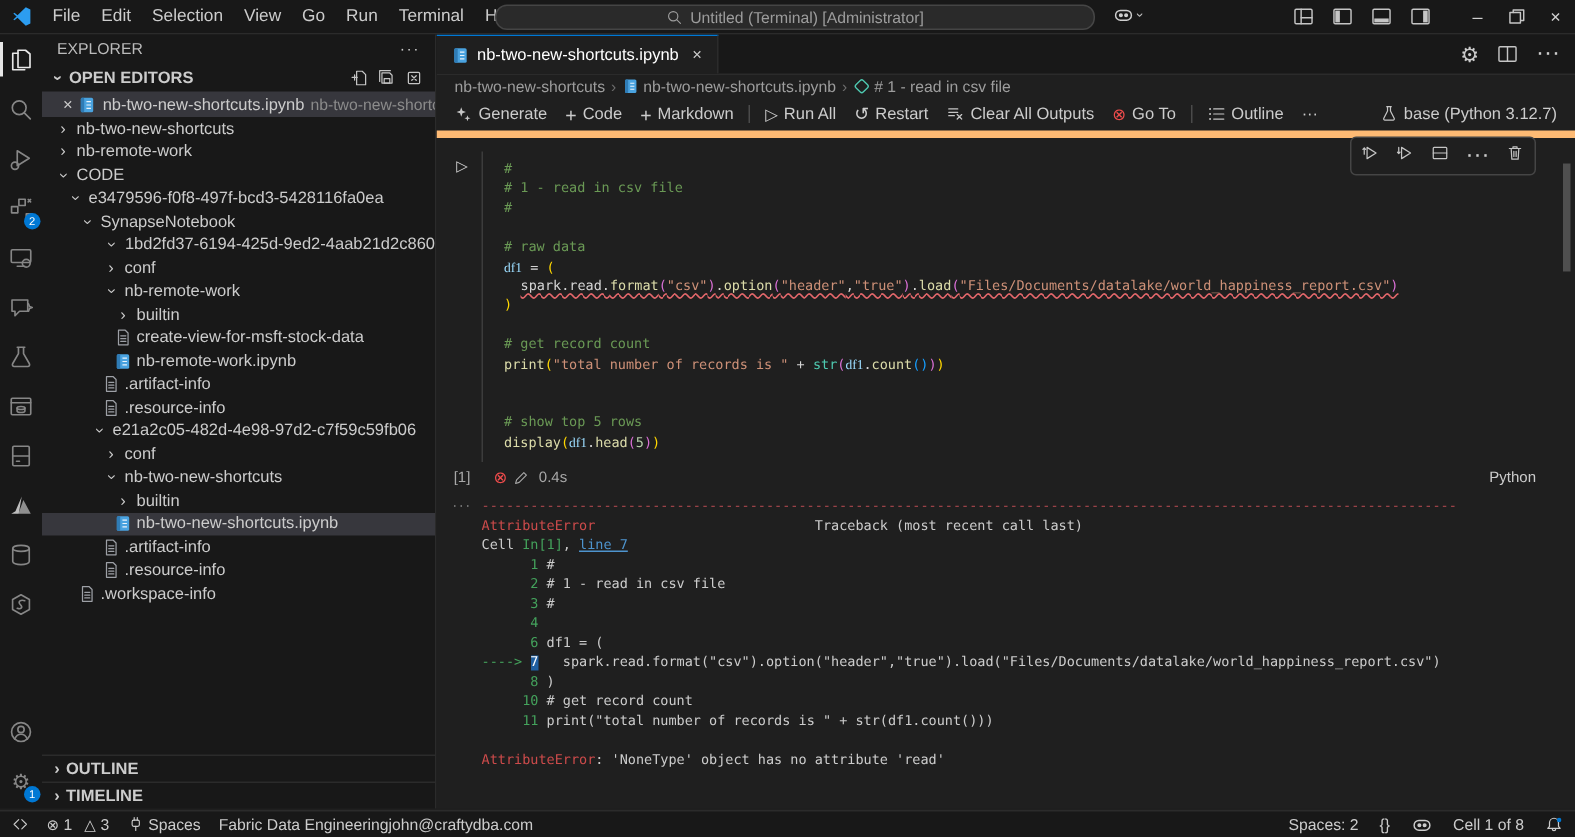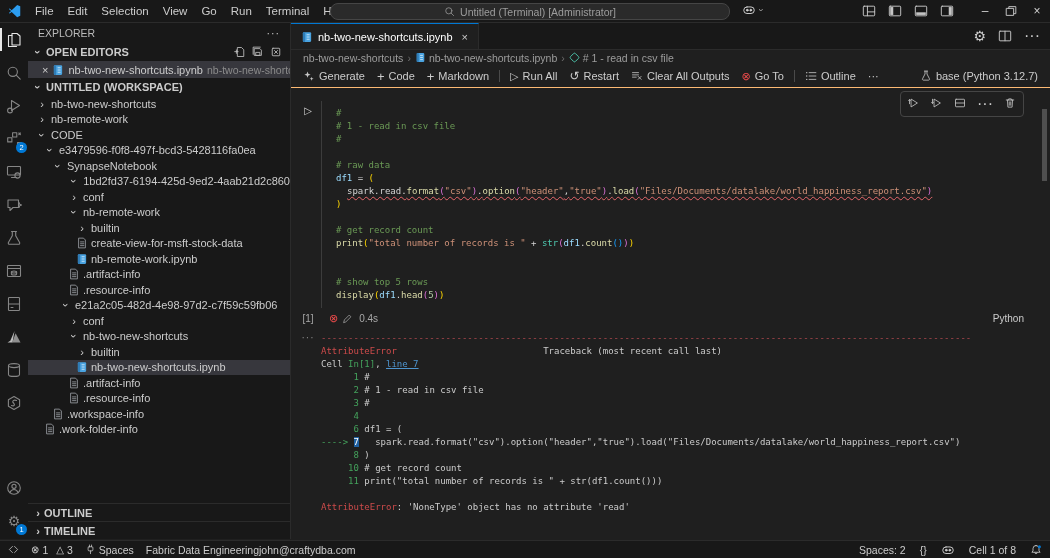--- a/index.html
+++ b/index.html
@@ -63,37 +63,37 @@
   .editor{position:absolute;top:23px;bottom:19px;left:291px;right:0;background:#1f1f1f;overflow:hidden;}
   .tabbar{height:26px;background:#181818;border-bottom:1px solid #2b2b2b;display:flex;align-items:stretch;}
   .tab{display:flex;align-items:center;gap:5px;padding:0 10px;background:#1f1f1f;border-top:1px solid #0078d4;
        border-right:1px solid #2b2b2b;color:#ffffff;font-size:11px;}
   .tab .close-x{color:#cccccc;margin-left:4px;}
   .tab-actions{margin-left:auto;display:flex;gap:12px;align-items:center;padding-right:10px;color:#cccccc;}
   .breadcrumbs{height:15px;display:flex;align-items:center;gap:4px;padding-left:12px;font-size:10.5px;color:#9d9d9d;}
   .bc-sep{color:#6e6e6e;}
   .crumb{display:flex;align-items:center;gap:3px;}
   .nbtoolbar{height:22px;display:flex;align-items:center;padding-left:6px;font-size:11px;color:#cccccc;
-             border-bottom:1px solid #fdba74;}
+             border-bottom:5px solid #fdba74;}
   .tb-item{display:flex;align-items:center;gap:4px;padding:0 6px;}
   .tb-div{width:1px;height:12px;background:#4a4a4a;margin:0 4px;}
   .tb-red{color:#f14c4c;}
   .kernel{margin-left:auto;display:flex;align-items:flex-start;gap:4px;padding-right:12px;}
 
   .nbbody{position:absolute;top:64px;bottom:0;left:0;right:0;overflow:hidden;}
   .cell-toolbar{position:absolute;top:4px;right:26px;background:#1f1f1f;border:1px solid #454545;border-radius:4px;
                 padding:3px 7px;display:flex;gap:11px;align-items:center;color:#cccccc;z-index:3;}
   .cell{display:flex;margin:14px 10px 0 4px;}
   .cell-gutter{width:26px;flex:none;text-align:center;color:#d4d4d4;padding-top:4px;font-size:10px;}
   .cell-code{flex:1;border-left:1px solid #3c3c3c;padding:6px 0 6px 14px;
              font-family:"DejaVu Sans Mono","Liberation Mono",monospace;font-size:9px;line-height:13px;}
   .cl{height:13px;white-space:pre;}
   .cl.ind{padding-left:11px;}
   .sq{text-decoration:underline;text-decoration-style:wavy;text-decoration-color:#e4676b;text-underline-offset:2px;}
-  .c{color:#6a9955;}.v{color:#9cdcfe;}.f{color:#dcdcaa;}.s{color:#ce9178;}.pl2{color:#d4d4d4;}
+  .c{color:#6a9955;}.v{color:#9cdcfe;font-family:Liberation Serif, serif;}.f{color:#dcdcaa;}.s{color:#ce9178;}.pl2{color:#d4d4d4;}
   .n{color:#b5cea8;}.bi{color:#4ec9b0;}.b1{color:#ffd700;}.b2{color:#da70d6;}.b3{color:#179fff;}
   .cell-status{display:flex;align-items:center;height:16px;font-size:10px;color:#a8a8a8;margin:2px 10px 0 4px;}
   .cs-count{width:26px;text-align:center;flex:none;}
   .cs-err{color:#f14c4c;font-size:11px;margin:0 4px 0 8px;}
   .cs-time{margin-left:6px;}
   .cs-lang{margin-left:auto;padding-right:16px;color:#cccccc;}
 
   .output{display:flex;margin:6px 10px 0 4px;}
   .out-gutter{width:26px;flex:none;text-align:center;color:#8b8b8b;font-size:10px;letter-spacing:1px;}
   .out-content{flex:1;font-family:"DejaVu Sans Mono","Liberation Mono",monospace;font-size:9px;line-height:13px;
@@ -351,24 +351,20 @@
       <span class="ic ic12">
           <svg viewBox="0 0 16 16">
             <rect x="2.5" y="1.5" width="11" height="13" rx="1.5" fill="#4aa3e0"></rect>
             <rect x="2.5" y="1.5" width="3" height="13" rx="1" fill="#2f7cb6"></rect>
             <path d="M7.5 5h4M7.5 8h4M7.5 11h4" stroke="#eaf4fb" stroke-width="1"></path>
           </svg>
         </span>
       <span>nb-two-new-shortcuts.ipynb</span>
       <span class="oe-desc">nb-two-new-shortcuts</span>
     </div>
-    <div class="sec-head">
-      <span class="chev open">›</span>
-      <span>UNTITLED (WORKSPACE)</span>
-    </div>
     <div class="tree" id="tree">
         <div class="trow" style="padding-left: 8px;">
           <span class="chev">›</span>
           <span>nb-two-new-shortcuts</span>
         </div>
         <div class="trow" style="padding-left: 8px;">
           <span class="chev">›</span>
           <span>nb-remote-work</span>
         </div>
         <div class="trow" style="padding-left: 8px;">
@@ -481,29 +477,20 @@
           <span>.resource-info</span>
         </div>
         <div class="trow" style="padding-left: 24px;">
           <span class="ic ic12">
             <svg viewBox="0 0 16 16" fill="none" stroke="#9da0a6" stroke-width="1.1" stroke-linecap="round" stroke-linejoin="round">
               <path d="M4 1.5h6l2.5 2.5v10.5H4z"></path>
               <path d="M6 6.5h4.5M6 9h4.5M6 11.5h4.5"></path>
             </svg>
           </span>
           <span>.workspace-info</span>
-        </div>
-        <div class="trow" style="padding-left: 16px;">
-          <span class="ic ic12">
-            <svg viewBox="0 0 16 16" fill="none" stroke="#9da0a6" stroke-width="1.1" stroke-linecap="round" stroke-linejoin="round">
-              <path d="M4 1.5h6l2.5 2.5v10.5H4z"></path>
-              <path d="M6 6.5h4.5M6 9h4.5M6 11.5h4.5"></path>
-            </svg>
-          </span>
-          <span>.work-folder-info</span>
         </div>
       </div>
     <div class="sb-bottom">
       <div class="sb-sec">
         <span class="chev">›</span>
         <span>OUTLINE</span>
       </div>
       <div class="sb-sec">
         <span class="chev">›</span>
         <span>TIMELINE</span>

